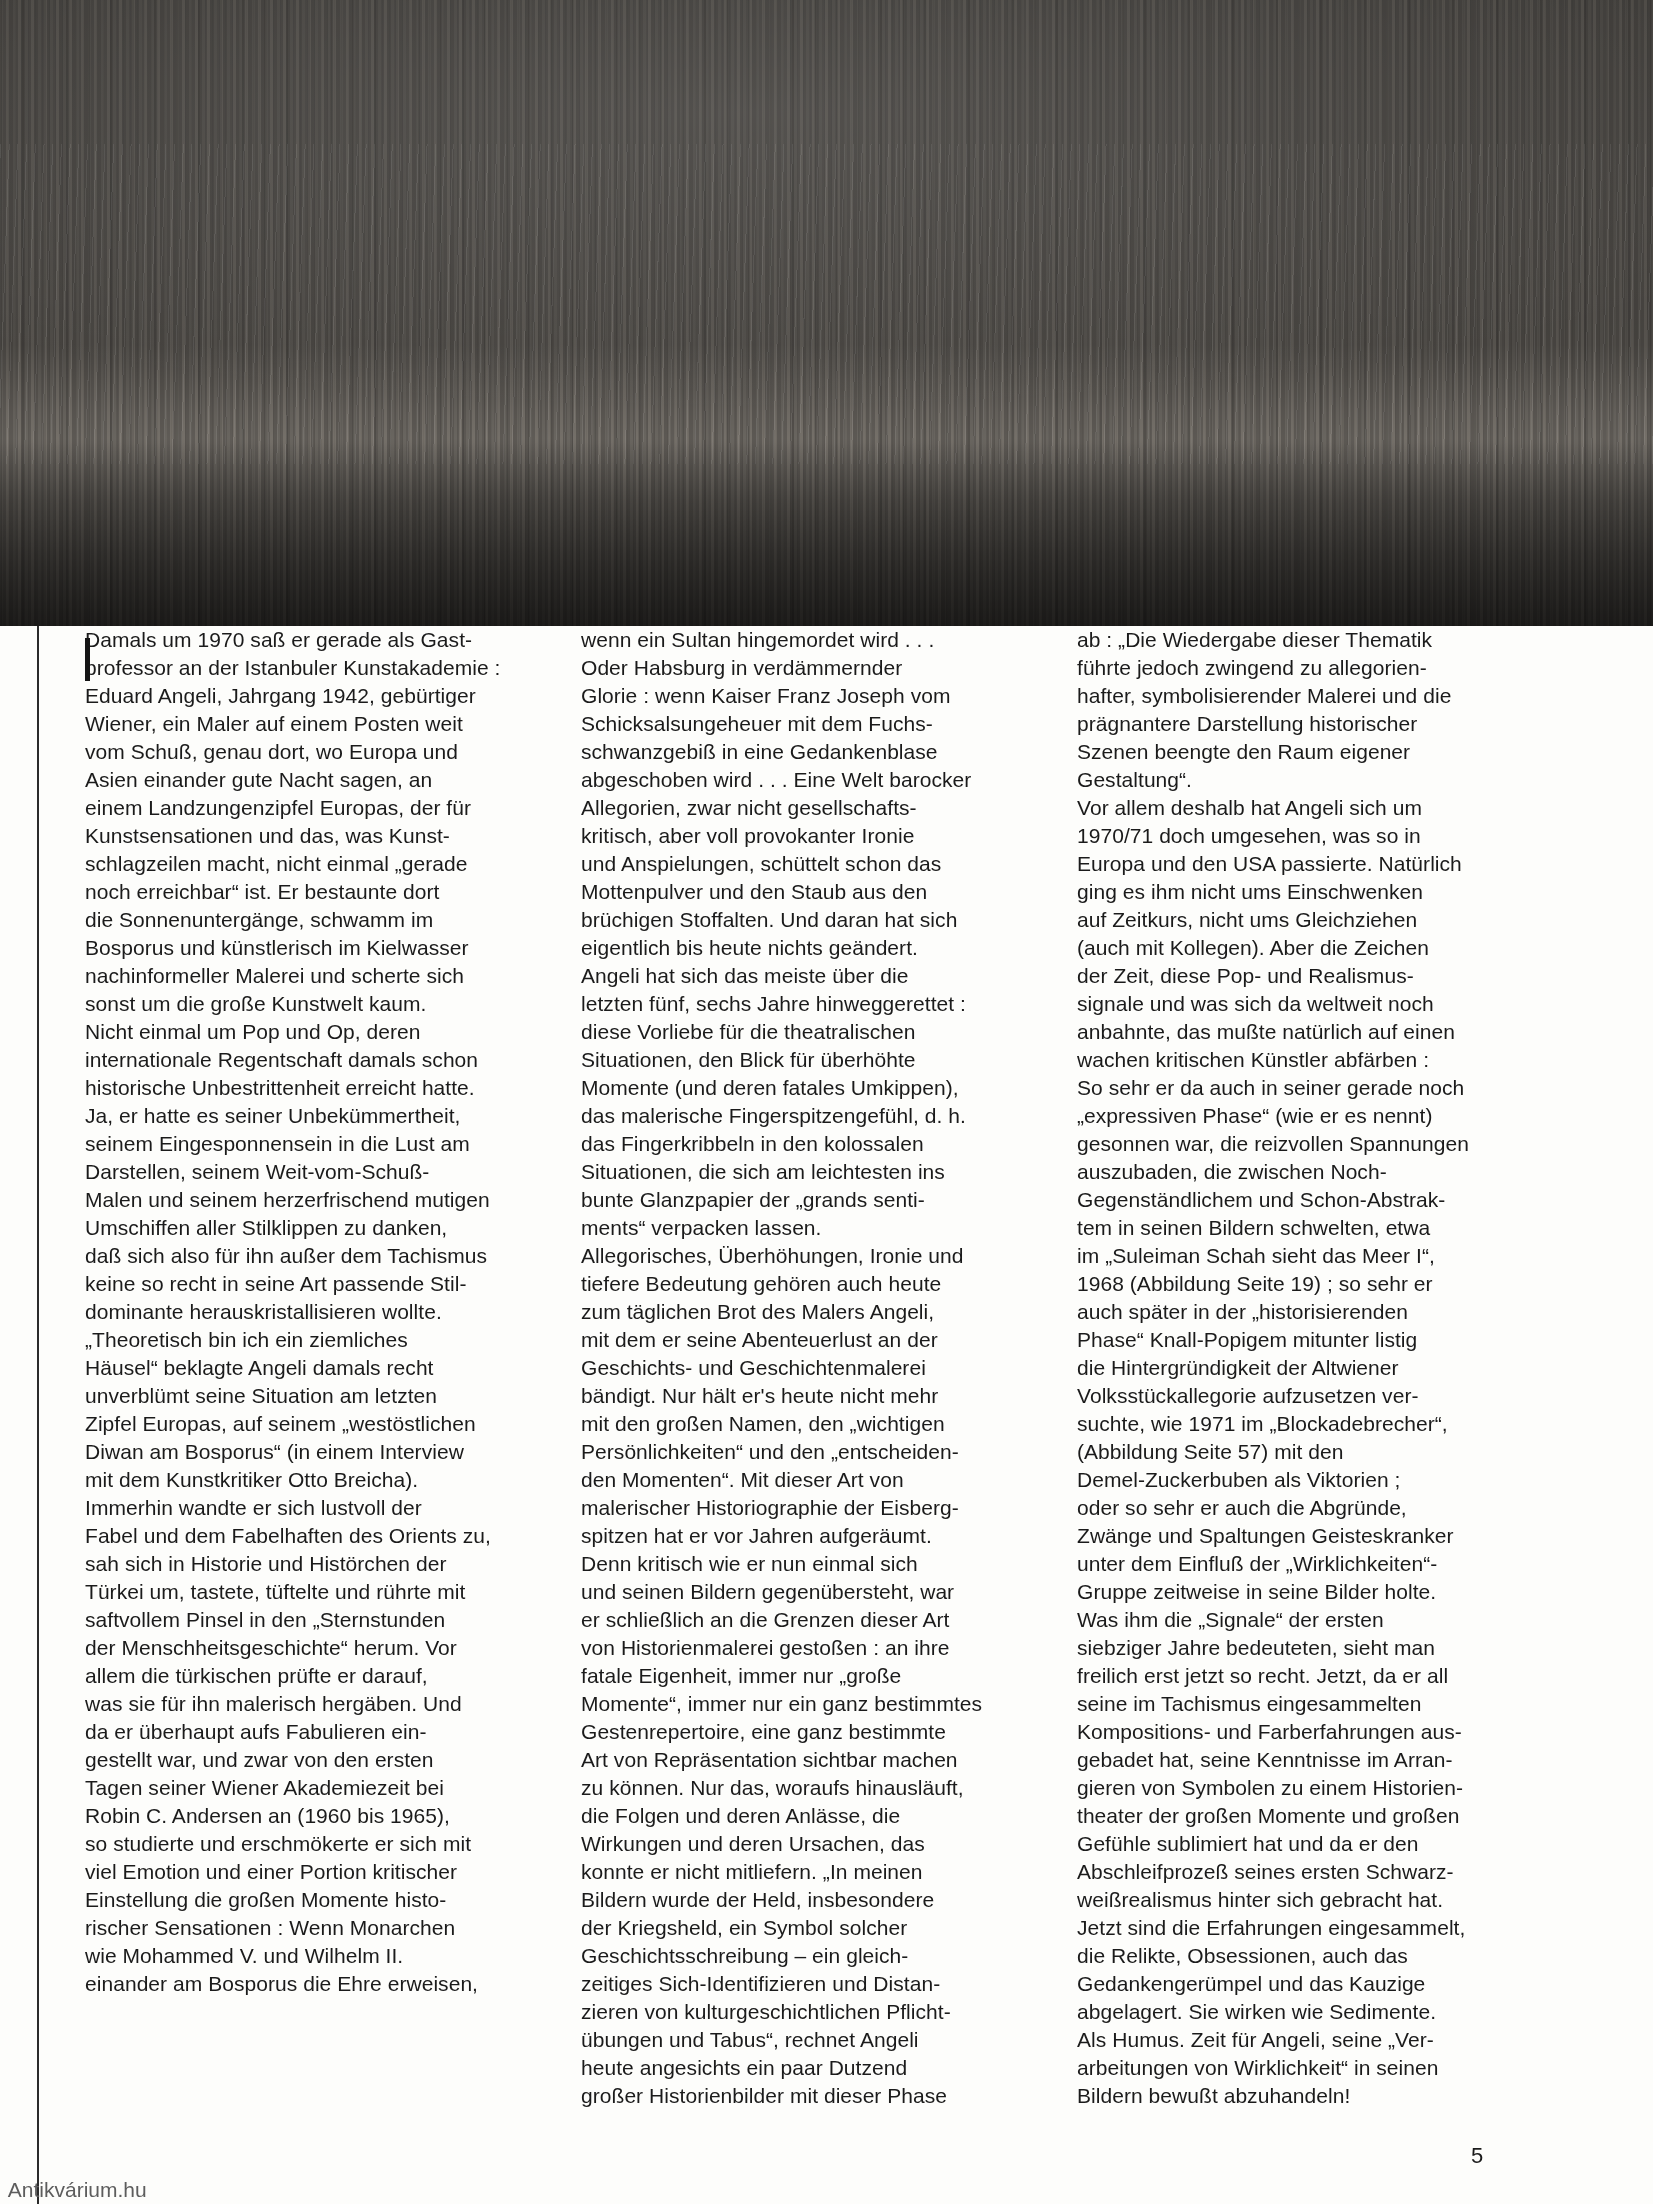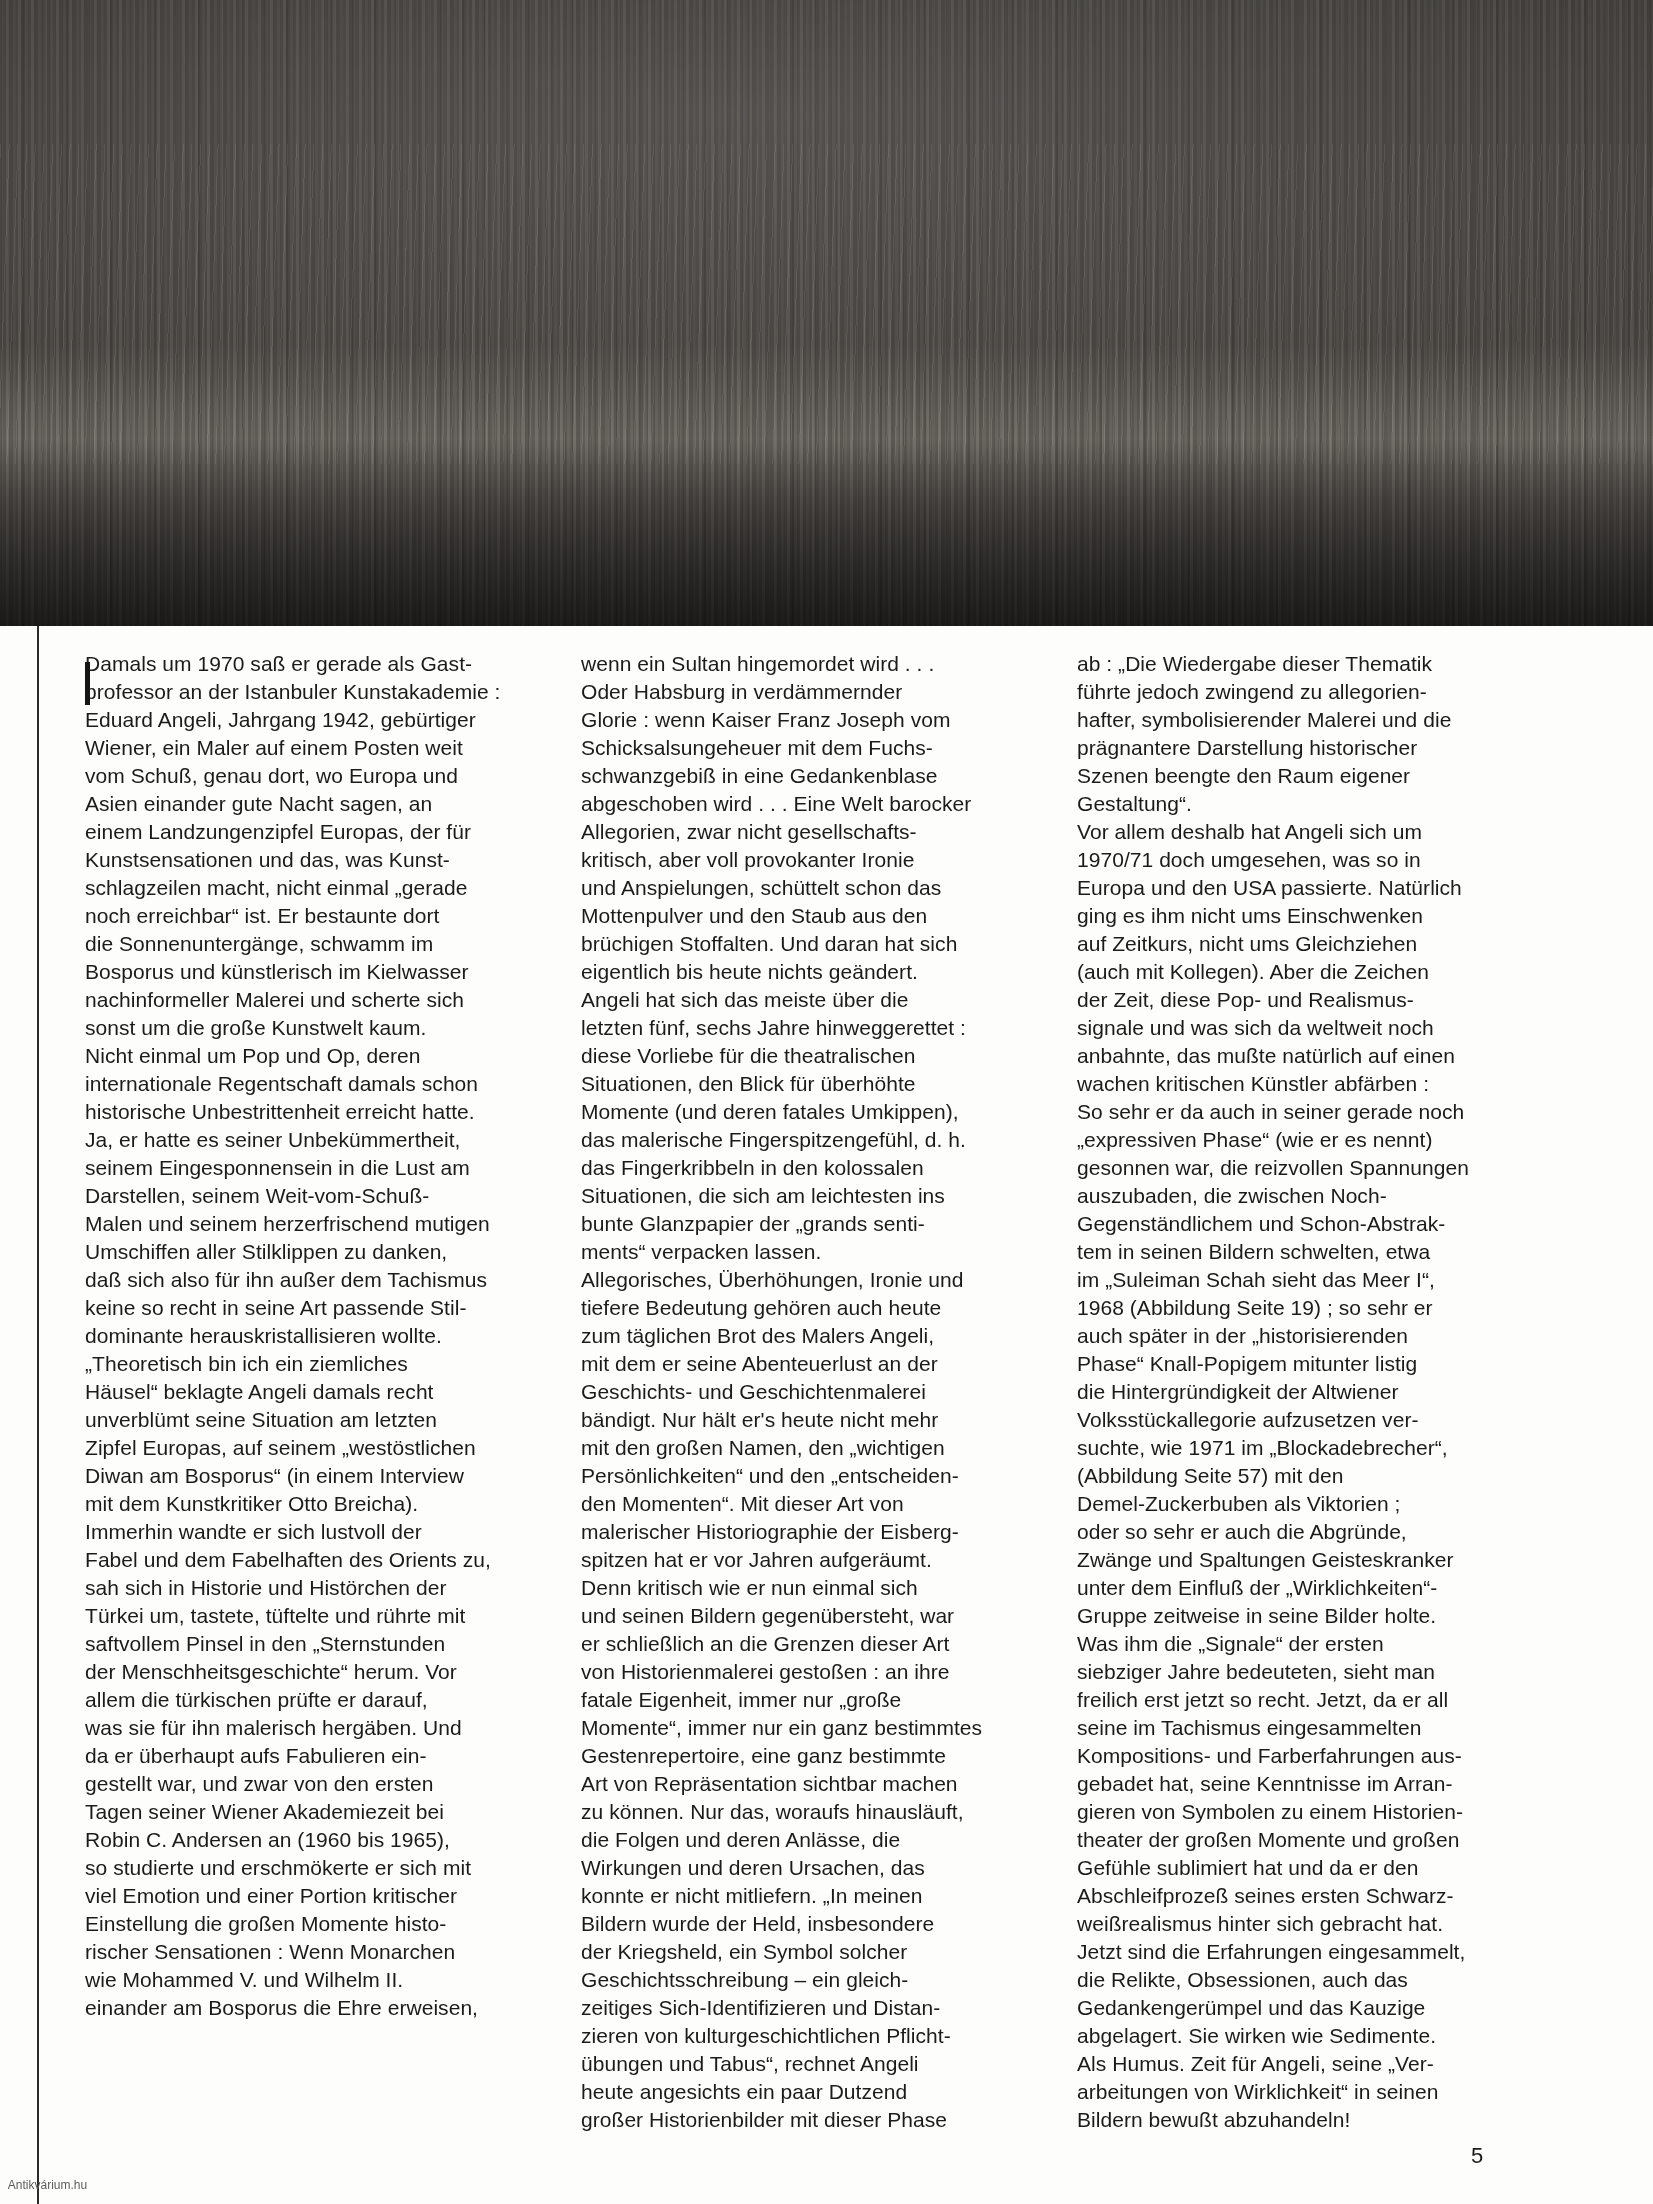--- a/index.html
+++ b/index.html
@@ -100,21 +100,20 @@
     left: 85px;
     top: 0;
     width: 1485px;
     height: 1579px;
     display: flex;
     gap: 50px;
   }
   .col {
     width: 446px;
     position: relative;
-    margin-top: 24px;
   }
   .col p {
     margin: 0;
     font-size: 21px;
     line-height: 28px;
     color: #1b1b1b;
     letter-spacing: 0.05px;
     font-family: "Liberation Sans", sans-serif;
     white-space: pre-line;
   }
@@ -139,21 +138,21 @@
     top: 1517px;
     font-size: 22px;
     color: #1b1b1b;
   }
 
   
   .watermark {
     position: absolute;
     left: 7.8px;
     top: 2178px;
-    font-size: 12px;
+    font-size: 21px;
     color: #5d5d5d;
     font-family: "Liberation Sans", sans-serif;
   }
 </style>
 </head>
 <body>
 
 <div class="photo">
   <div class="grain"></div>
   <div class="hatch"></div>

